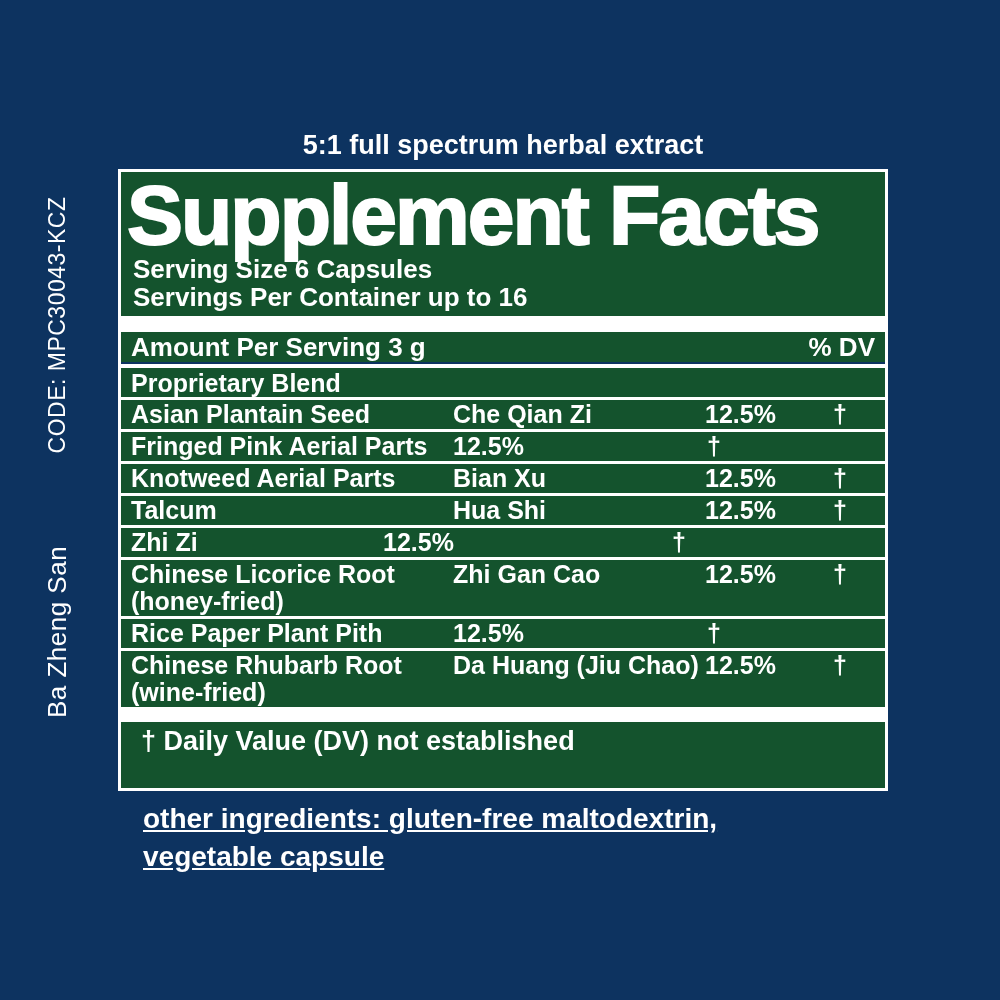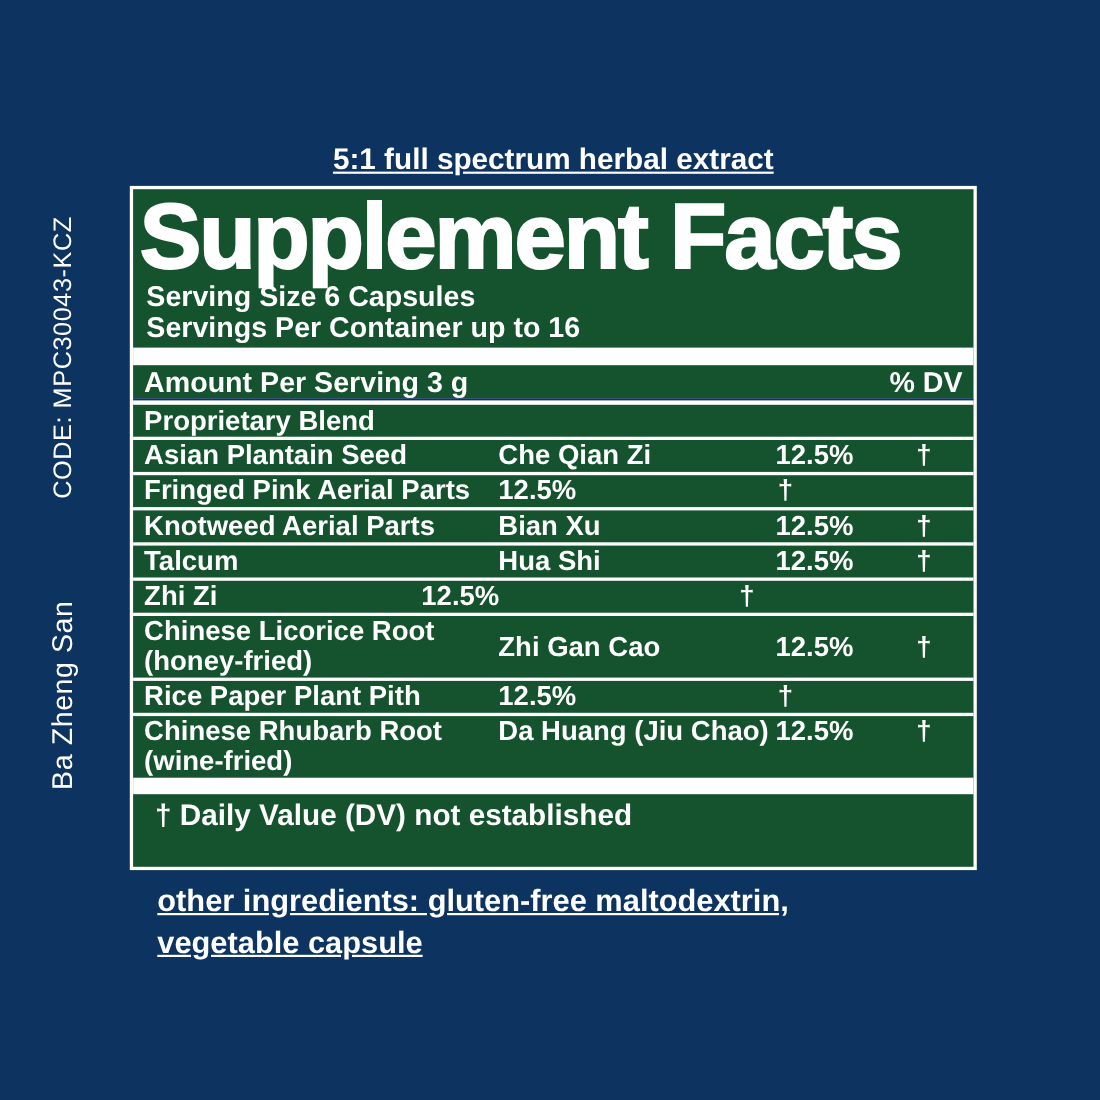--- a/index.html
+++ b/index.html
@@ -23,21 +23,21 @@
     letter-spacing:0.5px;
   }
   #side-code   { left:57px; top:325px; }
   #side-product{ left:57px; top:632px; font-size:26px; }
 
   
   .tagline {
     position:absolute;
     left:118px; top:130px; width:770px;
     text-align:center;
-    font-size:27px; font-weight:bold;text-decoration:underline;
+    font-size:27px; font-weight:bold;
   }
 
   
   .panel {
     position:absolute;
     left:118px; top:169px;
     width:770px; height:622px;
     border:3px solid #ffffff;
     background:#14532d;
   }
@@ -68,21 +68,21 @@
     font-size:25px; font-weight:bold; line-height:26px;
   }
 
   .ing-row {
     display:flex;
     align-items:flex-start;
     border-top:3px solid #ffffff;
     padding:1px 10px;
     font-size:25px; font-weight:bold; line-height:27px;
   }
-  .ing-row.valign-bottom { align-items:center; }
+  .ing-row.valign-bottom { align-items:flex-start; }
   .cell-name   { width:322px; }
   .cell-pinyin { width:252px; }
   .cell-pct    { width:100px; }
   .cell-dv     { flex:1; text-align:center; }
 
   .footnote {
     padding:4px 0 0 20px;
     font-size:27px; font-weight:bold; line-height:30px;
   }
 

